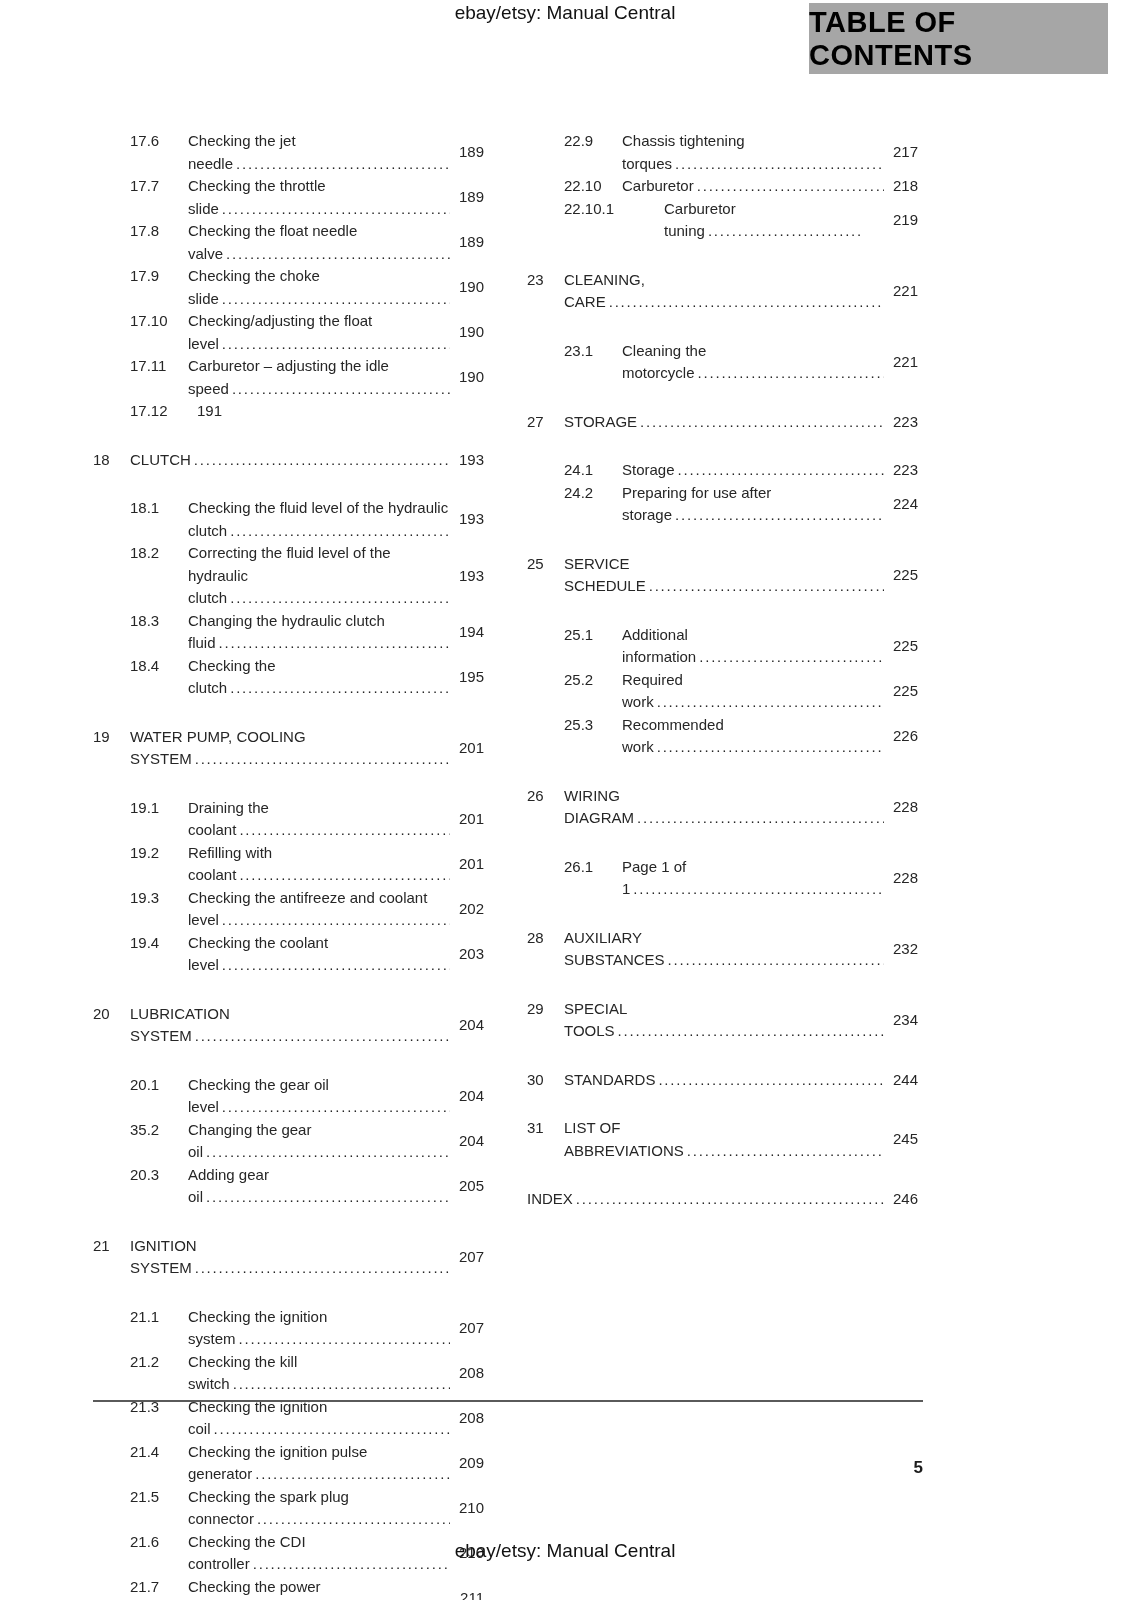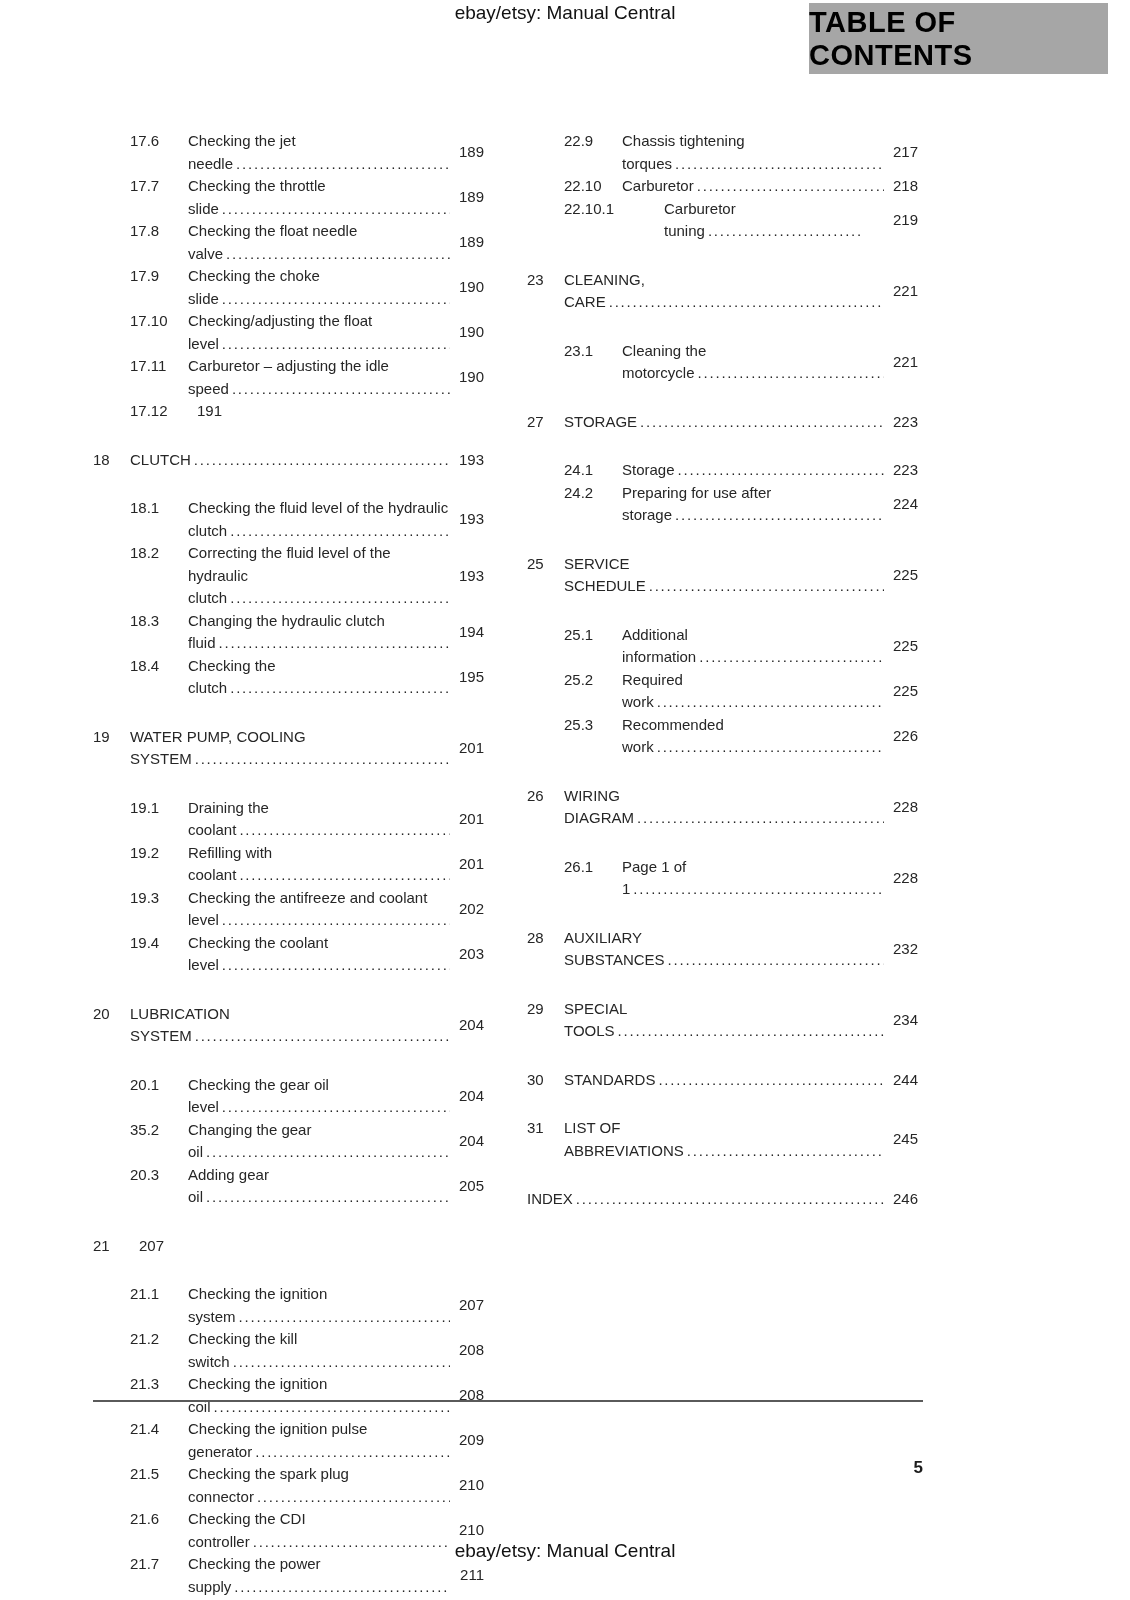--- a/index.html
+++ b/index.html
@@ -191,20 +191,21 @@
         <span class="title">Changing the gear oil</span>
         <span class="page">204</span>
       </div>
       <div class="toc-row level-sub">
         <span class="num">20.3</span>
         <span class="title">Adding gear oil</span>
         <span class="page">205</span>
       </div>
       <div class="toc-row level-chapter">
         <span class="num">21</span>
+        <span class="title">IGNITION SYSTEM</span>
         <span class="page">207</span>
       </div>
       <div class="toc-row level-sub">
         <span class="num">21.1</span>
         <span class="title">Checking the ignition system</span>
         <span class="page">207</span>
       </div>
       <div class="toc-row level-sub">
         <span class="num">21.2</span>
         <span class="title">Checking the kill switch</span>

